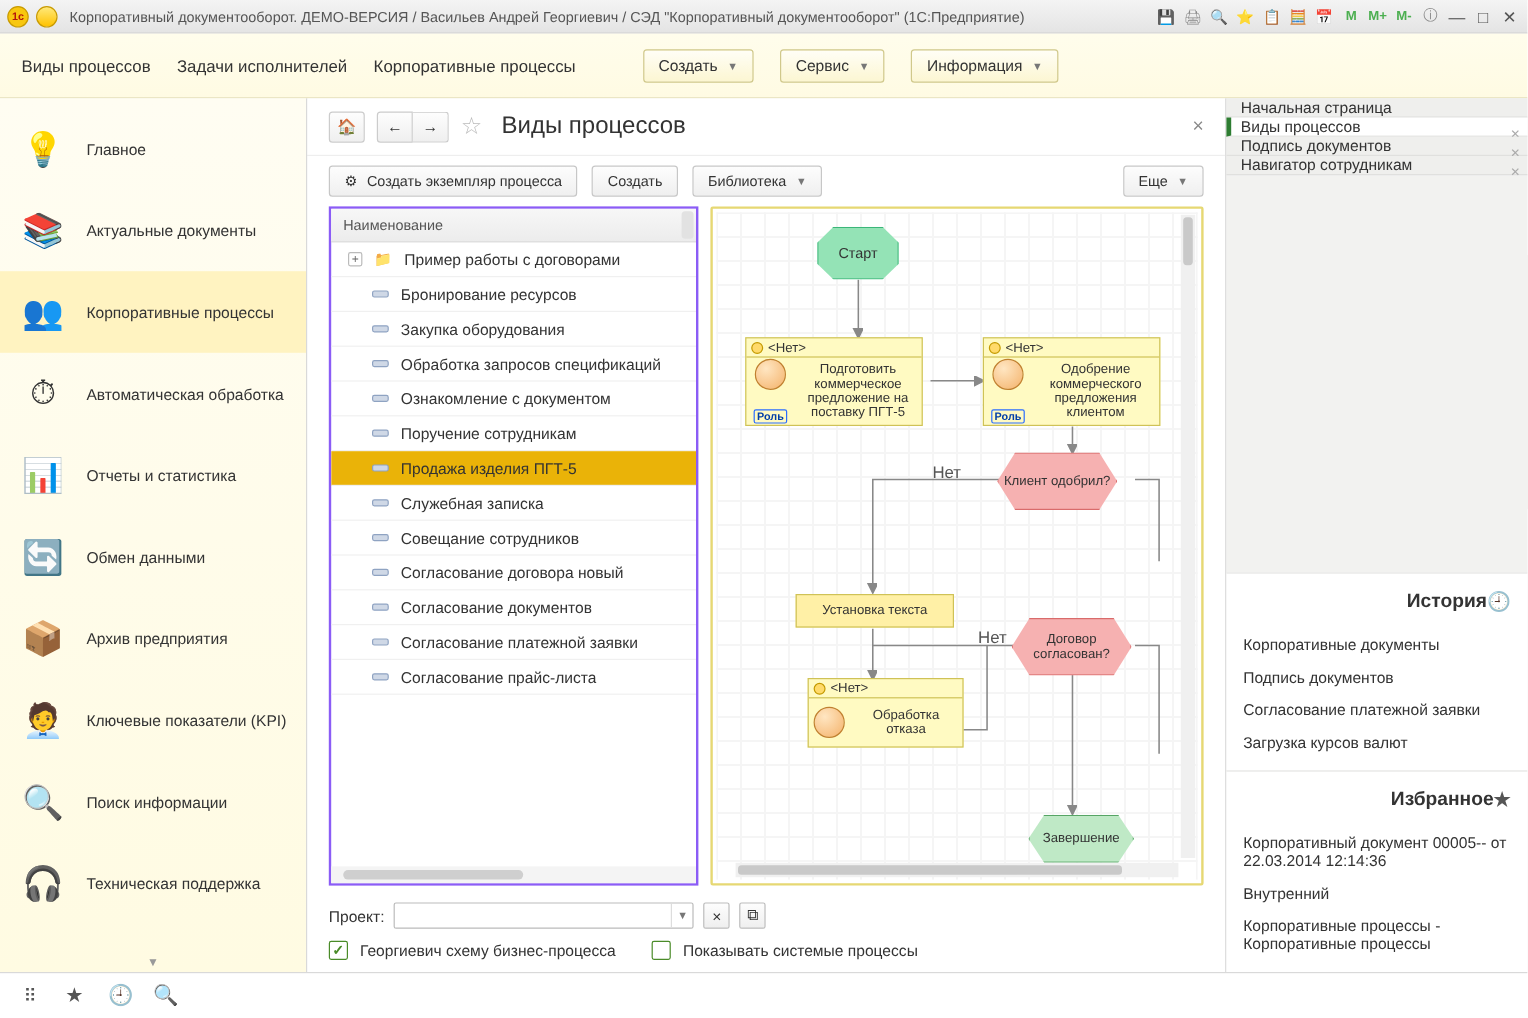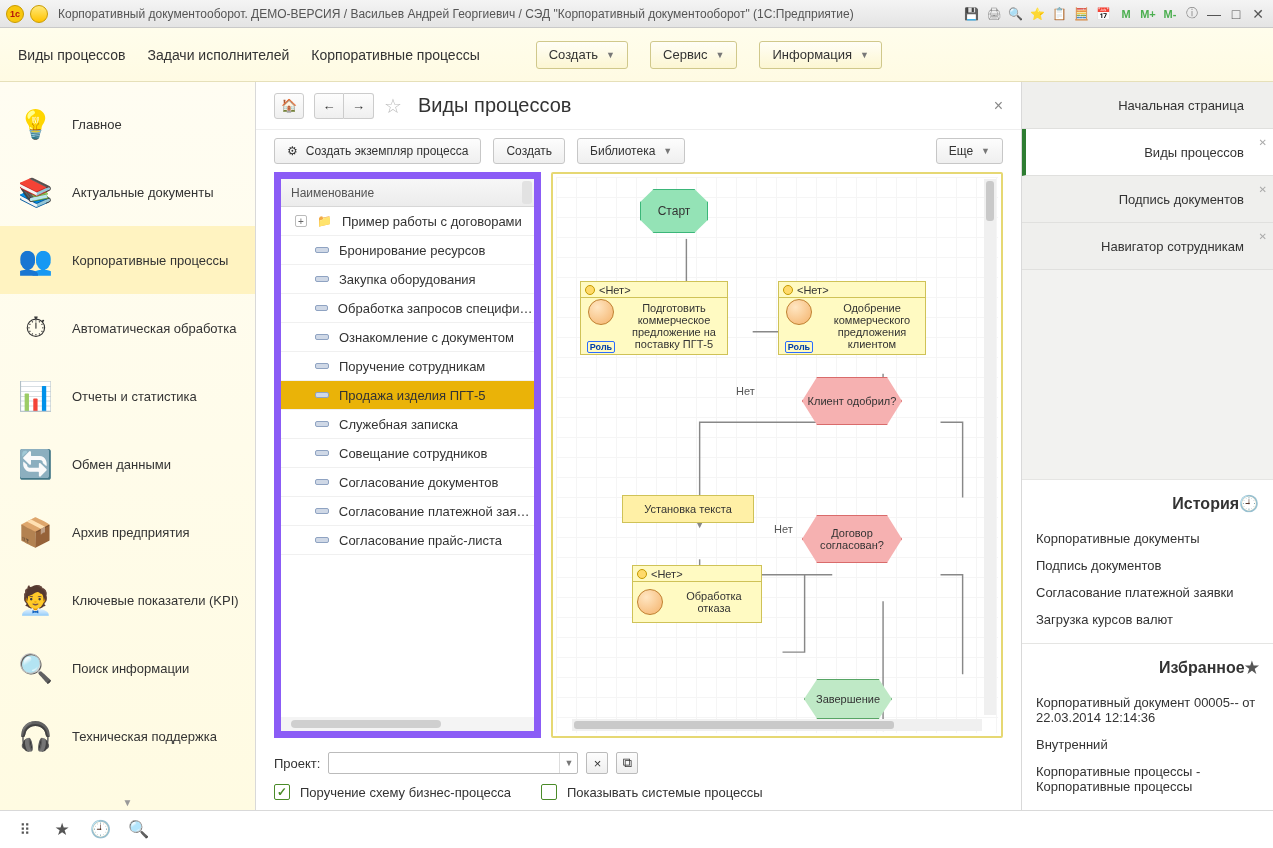--- a/index.html
+++ b/index.html
@@ -44,21 +44,21 @@
 .center-head .close-x{margin-left:auto;font-size:16px;color:#888;cursor:pointer;}
 
 .toolbar2{height:42px;display:flex;align-items:center;gap:12px;padding:0 18px;}
 .toolbar2 .tbtn{height:26px;padding:0 12px;border:1px solid #c7c7c7;background:linear-gradient(#fdfdfd,#efefef);border-radius:3px;display:flex;align-items:center;gap:8px;font-size:12px;cursor:pointer;}
 .toolbar2 .tbtn .caret{font-size:9px;color:#777;}
 .toolbar2 .fill{flex:1;}
 
 .center-split{flex:1;display:flex;min-height:0;padding:0 18px 8px 18px;gap:10px;}
 
 
-.proclist{width:267px;border:7px solid #8b5cf6;display:flex;flex-direction:column;min-height:0;}
+.proclist{width:308px;border:2px solid #8b5cf6;display:flex;flex-direction:column;min-height:0;}
 .proclist .hdr{height:28px;background:linear-gradient(#f7f7f7,#ececec);border-bottom:1px solid #d7d7d7;display:flex;align-items:center;padding-left:10px;font-size:12px;color:#555;position:relative;}
 .proclist .hdr .sb{position:absolute;right:2px;top:2px;bottom:2px;width:10px;background:#e2e2e2;border-radius:3px;}
 .proclist .rows{flex:1;overflow-y:auto;}
 .proclist .row{height:29px;display:flex;align-items:center;gap:10px;padding-left:14px;border-bottom:1px solid #f0f0f0;cursor:pointer;}
 .proclist .row .tree-ico{width:12px;height:12px;border:1px solid #bbb;display:flex;align-items:center;justify-content:center;font-size:10px;color:#666;border-radius:2px;}
 .proclist .row.folder .fico{color:#f0b429;}
 .proclist .row.leaf{padding-left:34px;}
 .proclist .row .dash{width:14px;height:6px;background:#cfd8e6;border:1px solid #8fa3c2;border-radius:2px;}
 .proclist .row.selected{background:#eab308;}
 .proclist .row .label{font-size:13px;white-space:nowrap;overflow:hidden;text-overflow:ellipsis;}
@@ -85,38 +85,38 @@
 .node-task .body .role .face{width:26px;height:26px;border-radius:50%;background:radial-gradient(circle at 35% 30%, #ffe6c2, #f4b26a);border:1px solid #c08030;}
 .node-task .body .role .rl{border:1px solid #2a6cff;padding:0 2px;border-radius:2px;font-weight:bold;margin-top:16px;}
 .node-task .body .txt{flex:1;padding:4px 4px;text-align:center;}
 .node-task.simple .body .txt{padding:8px 4px;}
 .decision{position:absolute;width:100px;height:48px;background:#f6b1b1;border:1px solid #d96b6b;display:flex;align-items:center;justify-content:center;font-size:11px;text-align:center;
   clip-path:polygon(15% 0,85% 0,100% 50%,85% 100%,15% 100%,0 50%);}
 .end{position:absolute;width:88px;height:40px;background:#bfe9c6;border:1px solid #57a565;display:flex;align-items:center;justify-content:center;font-size:11px;
   clip-path:polygon(15% 0,85% 0,100% 50%,85% 100%,15% 100%,0 50%);}
 .setter{position:absolute;width:132px;height:28px;background:#fff0a6;border:1px solid #cfc257;display:flex;align-items:center;justify-content:center;font-size:11px;}
 
-.lblEdge{position:absolute;font-size:11px;color:#555;}
+.lblEdge{position:absolute;font-size:14px;color:#555;}
 
 svg.edges{position:absolute;inset:0;pointer-events:none;}
 svg.edges line, svg.edges path{stroke:#888;stroke-width:1.3;fill:none;}
 svg.edges .arrow{fill:#888;}
 
 
 .bottom-controls{padding:6px 18px 10px 18px;display:flex;flex-direction:column;gap:10px;}
 .projrow{display:flex;align-items:center;gap:8px;font-size:13px;}
 .projrow .inp{flex:0 0 250px;height:22px;border:1px solid #bbb;background:#fff;border-radius:2px;display:flex;align-items:center;}
 .projrow .inp .dd{width:18px;height:100%;border-left:1px solid #ddd;display:flex;align-items:center;justify-content:center;font-size:9px;color:#777;}
 .projrow .mini{width:22px;height:22px;border:1px solid #bbb;background:linear-gradient(#fdfdfd,#efefef);border-radius:2px;display:flex;align-items:center;justify-content:center;cursor:pointer;}
 .chkrow{display:flex;align-items:center;gap:30px;font-size:13px;}
 .chk{width:16px;height:16px;border:1.5px solid #4a8b28;border-radius:2px;display:flex;align-items:center;justify-content:center;color:#4a8b28;font-size:12px;font-weight:bold;}
 
 
 .rightpanel{width:252px;border-left:1px solid #d9d9d9;background:#f2f2f0;display:flex;flex-direction:column;}
-.rightpanel .tab{height:47px;display:flex;align-items:center;padding:0 29px;font-size:13px;color:#333;border-bottom:1px solid #e0e0de;background:#efefed;cursor:pointer;position:relative;justify-content:flex-end;}
+.rightpanel .tab{height:16px;display:flex;align-items:center;padding:0 12px;font-size:13px;color:#333;border-bottom:1px solid #e0e0de;background:#efefed;cursor:pointer;position:relative;}
 .rightpanel .tab.active{background:#fff;border-left:4px solid #2e7d32;padding-left:8px;}
 .rightpanel .tab .x{position:absolute;right:6px;top:8px;font-size:10px;color:#aaa;}
 .rpanel-sec{background:#fff;border-top:1px solid #e5e5e3;padding:14px 14px 10px 14px;}
 .rpanel-sec h3{font-size:16px;font-weight:bold;color:#333;margin-bottom:12px;display:flex;align-items:center;justify-content:flex-end;}
 .rpanel-sec h3 .ico{font-size:16px;color:#555;}
 .rpanel-sec .lnk{font-size:13px;color:#333;padding:6px 0;cursor:pointer;}
 .rightpanel .grow{flex:1;background:#f2f2f0;}
 
 
 .footer{height:38px;border-top:1px solid #d9d9d9;display:flex;align-items:center;gap:18px;padding:0 14px;background:#fff;}
@@ -285,20 +285,24 @@
             <div class="row leaf">
               <span class="dash"></span>
               <span class="label">Служебная записка</span>
             </div>
             <div class="row leaf">
               <span class="dash"></span>
               <span class="label">Совещание сотрудников</span>
             </div>
             <div class="row leaf">
               <span class="dash"></span>
+              <span class="label">Согласование договора новый</span>
+            </div>
+            <div class="row leaf">
+              <span class="dash"></span>
               <span class="label">Согласование документов</span>
             </div>
             <div class="row leaf">
               <span class="dash"></span>
               <span class="label">Согласование платежной заявки</span>
             </div>
             <div class="row leaf">
               <span class="dash"></span>
               <span class="label">Согласование прайс-листа</span>
             </div>
@@ -351,42 +355,42 @@
               </div>
             <div class="body">
                 <div class="role">
                   <div class="face"></div>
                   <span class="rl">Роль</span>
                 </div>
                 <div class="txt">Одобрение коммерческого предложения клиентом</div>
               </div>
           </div>
 
-          <div class="decision" style="left:246px;top:200px;">Клиент одобрил?</div>
+          <div class="decision" style="left:234px;top:200px;">Клиент одобрил?</div>
           <div class="lblEdge" style="left:180px;top:208px;">Нет</div>
 
           <div class="setter" style="left:66px;top:318px;">Установка текста</div>
 
           <div class="decision" style="left:246px;top:338px;">Договор согласован?</div>
           <div class="lblEdge" style="left:218px;top:346px;">Нет</div>
 
           <div class="node-task simple" style="left:76px;top:388px;width:130px;">
             <div class="top">
                 <span class="uico"></span>
                 <span>&lt;Нет&gt;</span>
               </div>
             <div class="body">
                 <div class="role" style="width:34px;">
                   <div class="face"></div>
                 </div>
                 <div class="txt">Обработка отказа</div>
               </div>
           </div>
 
-          <div class="end" style="left:248px;top:502px;">Завершение</div>
+          <div class="end" style="left:260px;top:502px;">Завершение</div>
 
           <div class="vscroll">
               <div class="th"></div>
             </div>
           <div class="hscrollD">
               <div class="th"></div>
             </div>
         </div>
       </div>
     </div>
@@ -397,21 +401,21 @@
         <div class="inp">
             <div style="flex:1"></div>
             <div class="dd">▼</div>
           </div>
         <div class="mini">×</div>
         <div class="mini">⧉</div>
       </div>
       <div class="chkrow">
         <div style="display:flex;align-items:center;gap:10px;">
           <div class="chk">✓</div>
-          <span>Поручение схему бизнес-процесса</span>
+          <span>Георгиевич схему бизнес-процесса</span>
         </div>
         <div style="display:flex;align-items:center;gap:10px;">
           <div class="chk" style="color:transparent">✓</div>
           <span>Показывать системые процессы</span>
         </div>
       </div>
     </div>
   </div>
 
   <div class="rightpanel">

